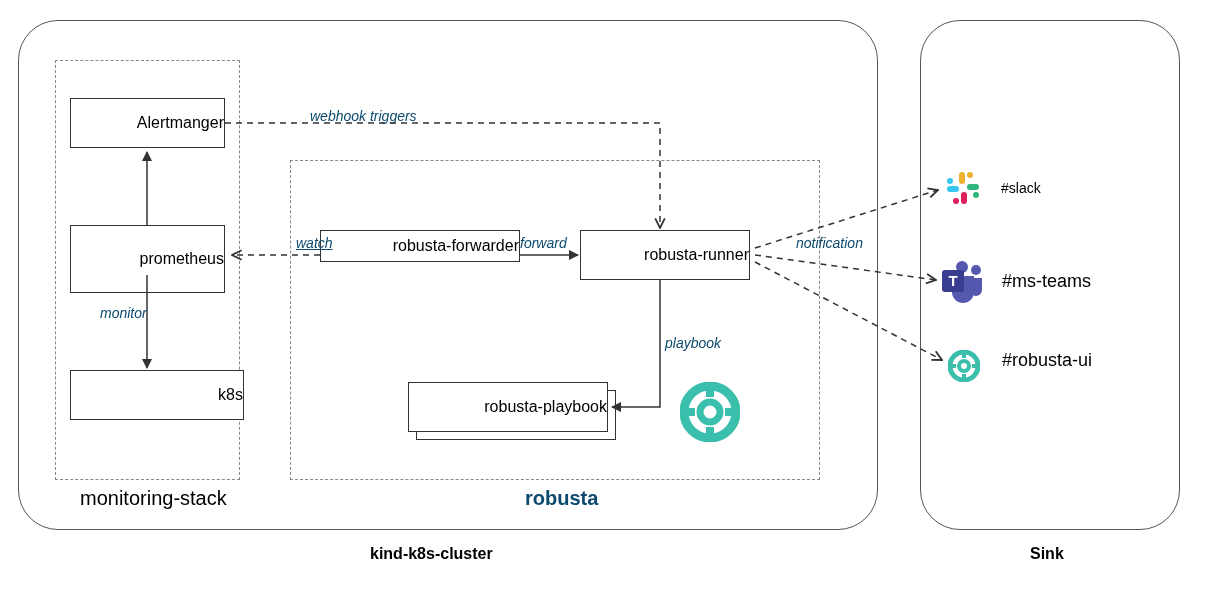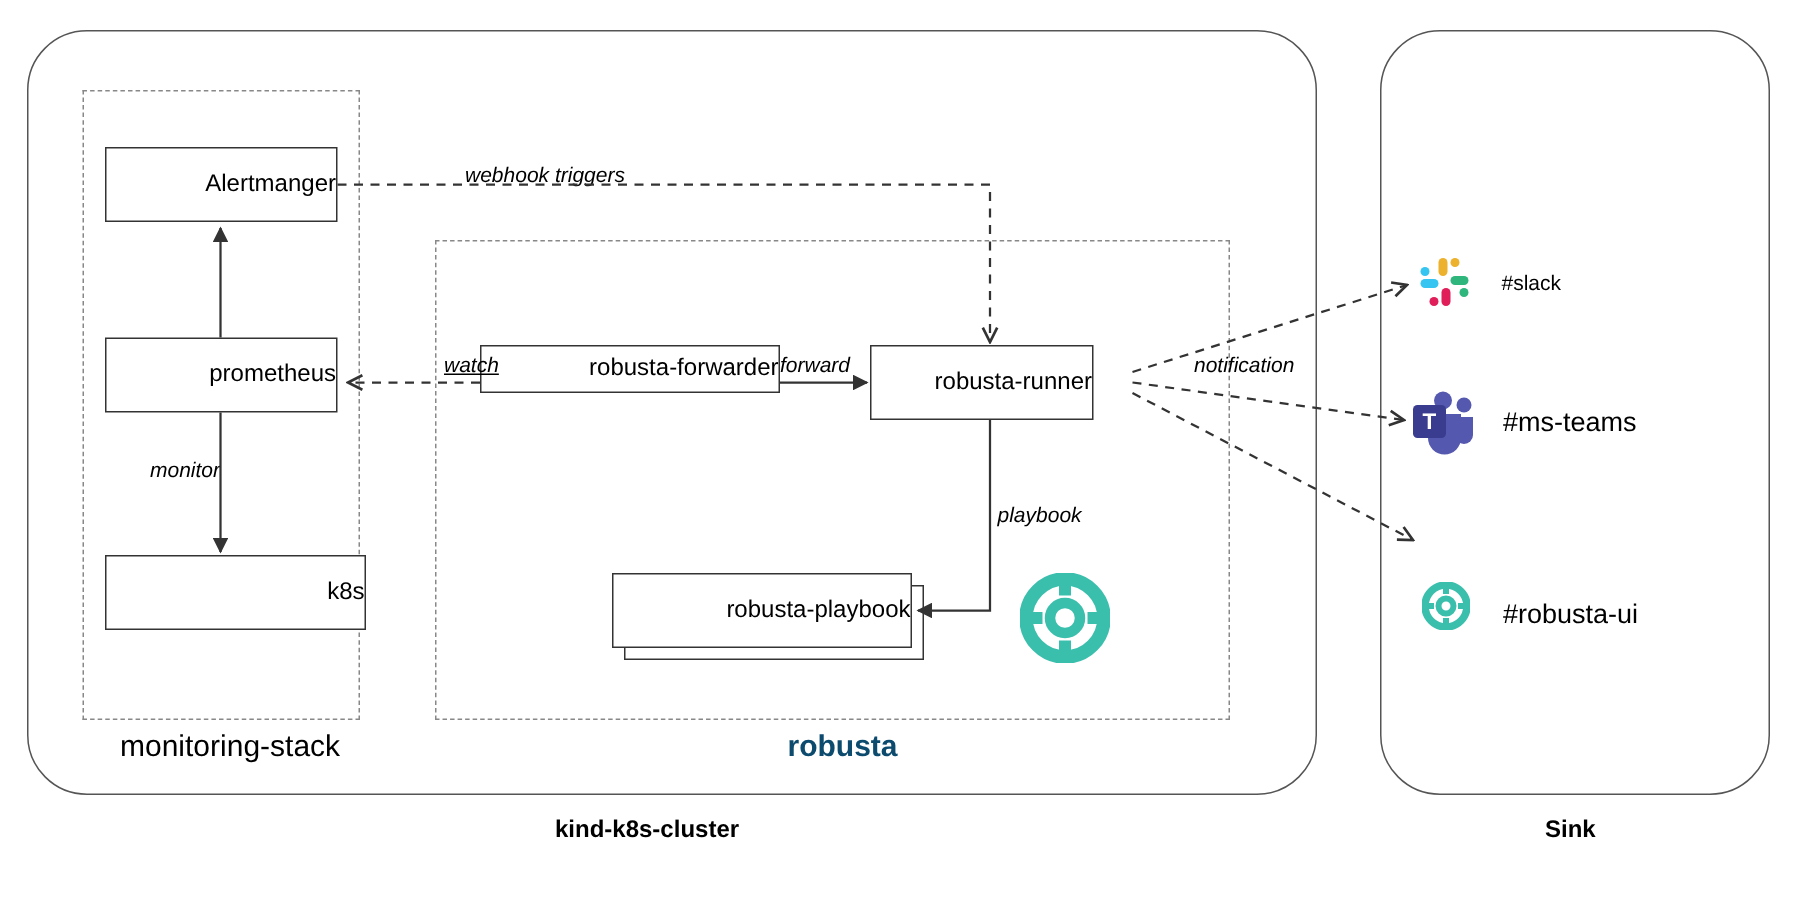--- a/index.html
+++ b/index.html
@@ -1,50 +1,50 @@
 <!DOCTYPE html>
 <html><head>
   <meta charset="utf-8">
   <style>
     * { box-sizing: border-box; margin: 0; padding: 0; }
     body { font-family: Arial, Helvetica, sans-serif; background: #fff; width: 1205px; height: 599px; position: relative; overflow: hidden; }
     .box { position: absolute; border: 1px solid #333; background: #fff; display: flex; align-items: center; justify-content: flex-end; font-size: 16px; }
     .box-label { position: absolute; font-size: 16px; font-weight: bold; text-align: right; }
     .group-label { position: absolute; font-size: 20px; }
-    .edge-label { position: absolute; font-style: italic; font-size: 14px; color: #000000; }
+    .edge-label { position: absolute; font-style: italic; font-size: 14px; color: #0c4a6e; }
     .rounded-container { position: absolute; border: 1px solid #555; border-radius: 40px; }
     .dashed-container { position: absolute; border: 1.5px dashed #888; }
     svg.overlay { position: absolute; top: 0; left: 0; pointer-events: none; }
   </style>
 </head>
 <body>
 
 <div class="rounded-container" style="left:18px; top:20px; width:860px; height:510px;"></div>
 <div class="box-label" style="left:370px; top:545px;">kind-k8s-cluster</div>
 
 <div class="dashed-container" style="left:55px; top:60px; width:185px; height:420px;"></div>
 <div class="group-label" style="left:80px; top:487px;">monitoring-stack</div>
 
 <div class="dashed-container" style="left:290px; top:160px; width:530px; height:320px;"></div>
 <div class="group-label" style="left:525px; top:487px; color:#0c4a6e; font-weight:bold;">robusta</div>
 
 <div class="box" style="left:70px; top:98px; width:155px; height:50px;">
     <span>Alertmanger</span>
   </div>
-<div class="box" style="left:70px; top:225px; width:155px; height:50px;">
+<div class="box" style="left:70px; top:225px; width:155px; height:68px;">
     <span>prometheus</span>
   </div>
 <div class="box" style="left:70px; top:370px; width:174px; height:50px;">
     <span>k8s</span>
   </div>
 
 <div class="box" style="left:320px; top:230px; width:200px; height:32px;">
     <span>robusta-forwarder</span>
   </div>
-<div class="box" style="left:580px; top:230px; width:149px; height:50px;">
+<div class="box" style="left:580px; top:230px; width:170px; height:50px;">
     <span>robusta-runner</span>
   </div>
 
 <div class="box" style="left:416px; top:390px; width:200px; height:50px; background:#fff;"></div>
 <div class="box" style="left:408px; top:382px; width:200px; height:50px;">
     <span>robusta-playbook</span>
   </div>
 
 <div class="edge-label" style="left:310px; top:108px;">webhook triggers</div>
 <div class="edge-label" style="left:296px; top:235px;text-decoration:underline;">watch</div>
@@ -79,21 +79,21 @@
       <path d="M30 20 h12 v12 a6 6 0 0 1 -12 0 z" fill="#5558af"></path>
       <circle cx="22" cy="9" r="6" fill="#5558af"></circle>
       <path d="M12 18 h22 v16 a10 10 0 0 1 -22 0 z" fill="#5558af"></path>
       <rect x="2" y="12" width="22" height="22" rx="3" fill="#3a3d8f"></rect>
       <text x="13" y="28" text-anchor="middle" fill="#fff" font-size="15" font-family="Arial" font-weight="bold">T</text>
     </svg>
   </span>
   <span style="font-size:18px;">#ms-teams</span>
 </div>
 
-<div style="position:absolute; left:948px; top:350px; display:flex; align-items:flex-end; gap:22px;margin-top:38px;">
+<div style="position:absolute; left:948px; top:350px; display:flex; align-items:flex-start; gap:22px;">
   <span style="display:inline-block; width:32px; height:32px;">
     <svg viewBox="0 0 32 32" width="32" height="32">
       <circle cx="16" cy="16" r="14" fill="none" stroke="#3bbfad" stroke-width="5"></circle>
       <circle cx="16" cy="16" r="5" fill="none" stroke="#3bbfad" stroke-width="4"></circle>
       <rect x="14" y="1" width="4" height="7" fill="#3bbfad"></rect>
       <rect x="14" y="24" width="4" height="7" fill="#3bbfad"></rect>
       <rect x="1" y="14" width="7" height="4" fill="#3bbfad"></rect>
       <rect x="24" y="14" width="7" height="4" fill="#3bbfad"></rect>
     </svg>
   </span>

